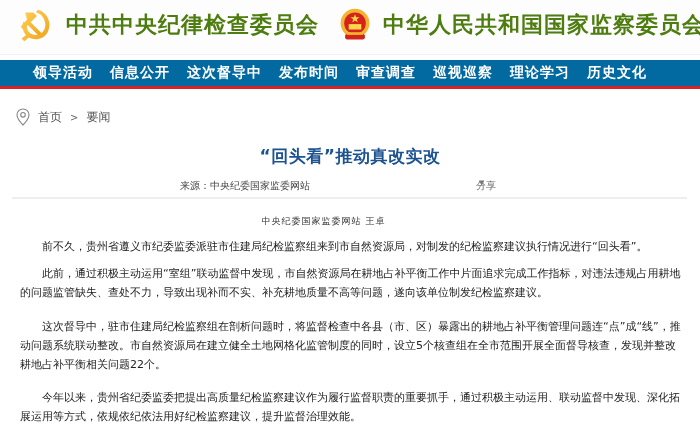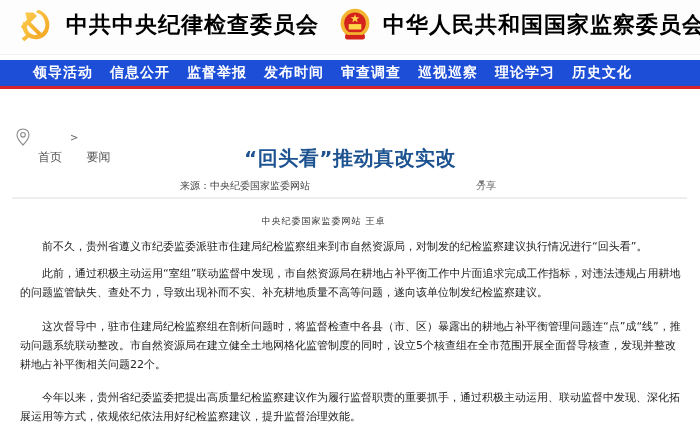--- a/index.html
+++ b/index.html
@@ -3,35 +3,35 @@
 <meta charset="utf-8">
 <style>
   * { margin: 0; padding: 0; box-sizing: border-box; }
   html, body { width: 700px; height: 430px; overflow: hidden; background: #ffffff; }
   body { font-family: "DejaVu Sans", "Liberation Sans", sans-serif; position: relative; }
 
   .header { position: absolute; left: 0; top: 0; width: 700px; height: 55px; background: #fdfdfd; border-bottom: 1px solid #f2f2f2; }
   .brand { position: absolute; top: 6px; display: flex; align-items: center; }
   .brand-left { left: 18px; }
   .brand-right { left: 337px; }
-  .brand-title { font-family: "DejaVu Serif", "Liberation Serif", serif; font-weight: bold; color: #000000; font-size: 22px; letter-spacing: 1px; white-space: nowrap; }
+  .brand-title { font-family: "DejaVu Serif", "Liberation Serif", serif; font-weight: bold; color: #4d7c0f; font-size: 22px; letter-spacing: 1px; white-space: nowrap; }
   .brand-left .brand-title { margin-left: 12px; }
   .brand-right .brand-title { margin-left: 10px; }
   .logo { width: 36px; height: 38px; display: block; }
 
-  .nav { position: absolute; left: 0; top: 60px; width: 700px; height: 29px; background: #1d4ed8; border-bottom: 3px solid #d7222a; }
+  .nav { position: absolute; left: 0; top: 60px; width: 700px; height: 29px; background: #0369a1; border-bottom: 3px solid #d7222a; }
   .nav-items { position: absolute; left: 33px; top: 0; height: 26px; display: flex; align-items: center; }
   .nav-item { color: #ffffff; font-family: "DejaVu Serif", "Liberation Serif", serif; font-weight: bold; font-size: 14px; letter-spacing: 1px; margin-right: 17px; white-space: nowrap; cursor: pointer; }
 
   .breadcrumb { position: absolute; left: 16px; top: 108px; display: flex; align-items: center; font-size: 12px; color: #555; }
   .breadcrumb .pin { width: 14px; height: 18px; margin-right: 8px; }
   .breadcrumb .sep { margin: 0 8px; font-size: 10px; color: #666; }
-  .crumb { cursor: pointer; color: #555; margin-top: 41px; }
+  .crumb { cursor: pointer; color: #555; }
 
-  .article-title { position: absolute; left: 0; top: 145px; width: 700px; text-align: center; font-size: 20px; font-weight: bold; color: #1d5390; letter-spacing: 0.5px; }
+  .article-title { position: absolute; left: 0; top: 145px; width: 700px; text-align: center; font-size: 17px; font-weight: bold; color: #1d5390; letter-spacing: 0.5px; }
 
   .meta { position: absolute; left: 0; top: 179px; width: 700px; height: 20px; font-size: 10px; color: #444; }
   .meta span { position: absolute; top: 0; white-space: nowrap; }
   .meta .source-label { left: 180px; }
   .meta .pubtime-label { left: 312px; }
   .meta .share { left: 476px; cursor: pointer; color: #666; }
   .meta .share .caret { font-size: 7px; margin-left: 3px; color: #777; vertical-align: 1px; }
   .meta-divider { position: absolute; left: 12px; top: 197px; width: 675px; height: 2px; background: #eeeeee; }
 
   .byline { position: absolute; left: 0; top: 215px; width: 647px; text-align: center; font-family: "DejaVu Serif", "Liberation Serif", serif; font-size: 9px; color: #333; letter-spacing: 1px; }
@@ -69,21 +69,21 @@
       <rect x="11" y="28" width="18" height="3" fill="#f3b530"></rect>
     </svg>
     <span class="brand-title">中华人民共和国国家监察委员会</span>
   </div>
 </div>
 
 <nav class="nav">
   <div class="nav-items">
     <span class="nav-item">领导活动</span>
     <span class="nav-item">信息公开</span>
-    <span class="nav-item">监督举报</span>
+    <span class="nav-item">这次督导中</span>
     <span class="nav-item">发布时间</span>
     <span class="nav-item">审查调查</span>
     <span class="nav-item">巡视巡察</span>
     <span class="nav-item">理论学习</span>
     <span class="nav-item">历史文化</span>
   </div>
 </nav>
 
 <div class="breadcrumb">
   <svg class="pin" viewBox="0 0 14 18">

